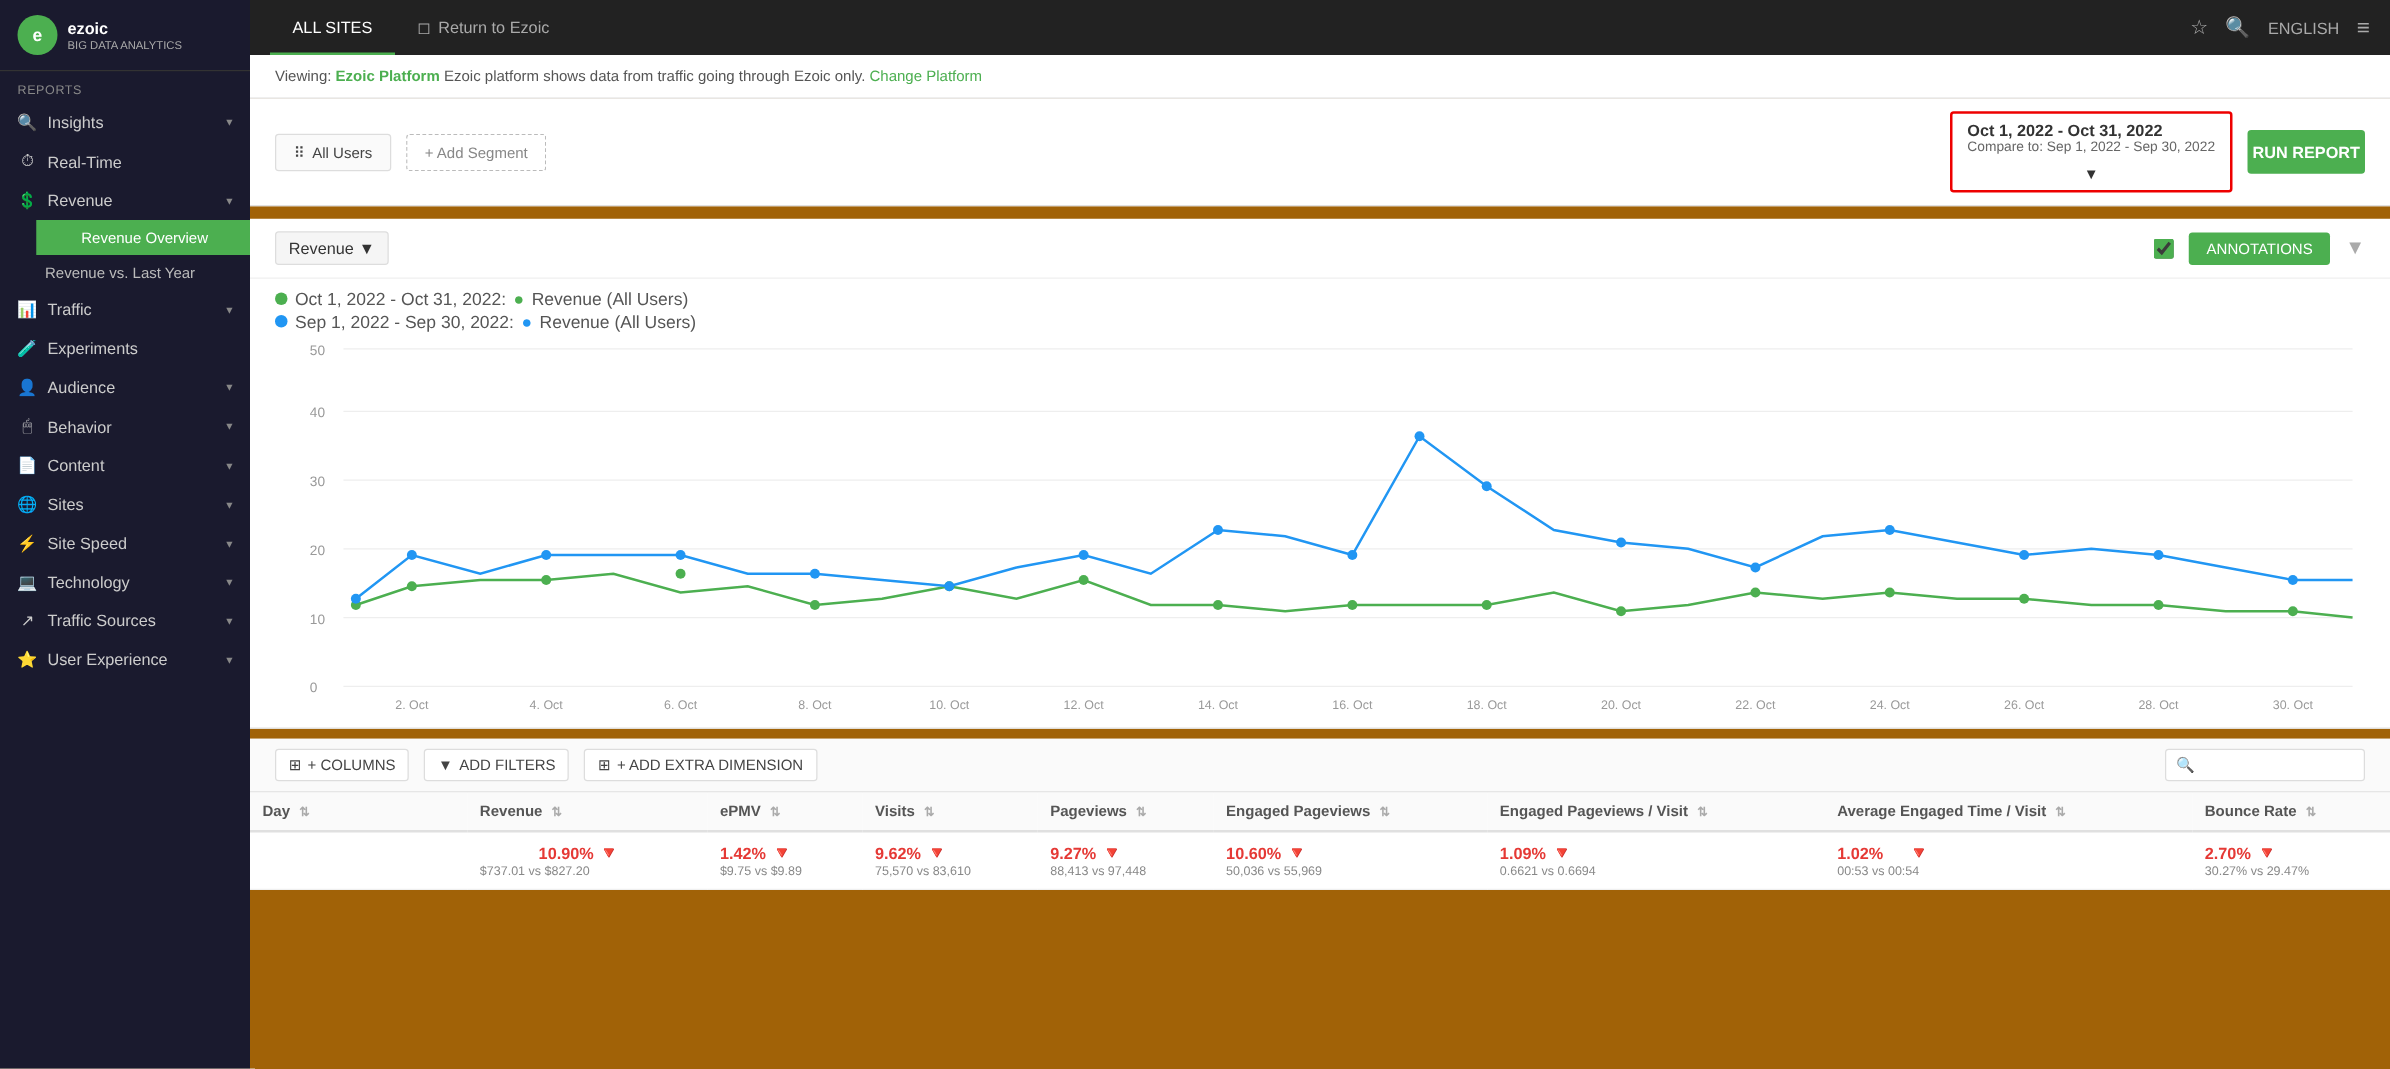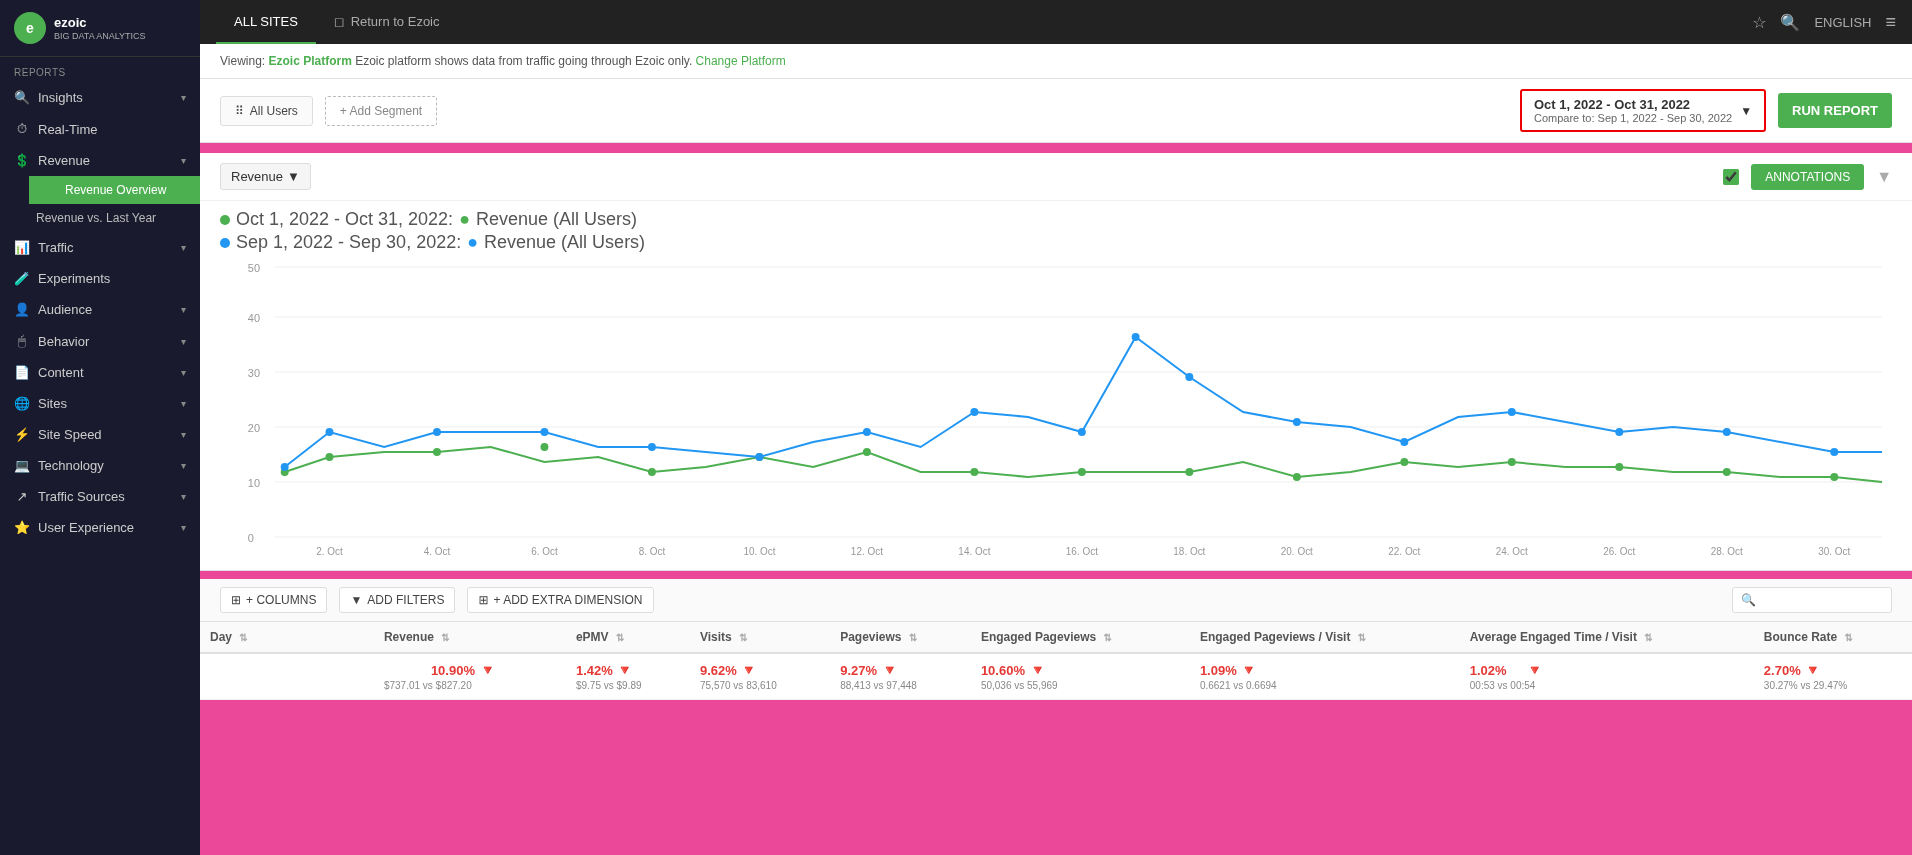--- a/index.html
+++ b/index.html
@@ -83,21 +83,21 @@
       font-size: 13px;
       gap: 6px;
       border-bottom: 2px solid transparent;
     }
     .topnav-tab.active { color: white; border-bottom: 2px solid #4CAF50; }
     .topnav-spacer { flex: 1; }
     .topnav-icons { display: flex; align-items: center; gap: 14px; color: #aaa; font-size: 16px; }
     .topnav-lang { color: #aaa; font-size: 13px; cursor: pointer; }
 
     
-    .content { flex: 1; overflow-y: auto; background: #ec4899; padding: 0; }
+    .content { flex: 1; overflow-y: auto; background: #a16207; padding: 0; }
 
     
     .viewing-bar {
       background: white;
       padding: 10px 20px;
       font-size: 12px;
       color: #555;
       border-bottom: 1px solid #e0e0e0;
     }
     .viewing-bar .platform { color: #4CAF50; font-weight: bold; }
@@ -134,28 +134,29 @@
     .date-range-box {
       margin-left: auto;
       border: 2px solid #e00;
       border-radius: 3px;
       padding: 6px 12px;
       font-size: 12px;
       color: #333;
       cursor: pointer;
       display: flex; align-items: center; gap: 8px;
       background: white;
+      flex-direction: column;
     }
     .date-main { font-weight: bold; font-size: 13px; }
     .date-compare { color: #666; font-size: 11px; }
     .run-report-btn {
       background: #4CAF50;
       color: white;
       border: none;
-      padding: 10px 14px;
+      padding: 10px 4px;
       border-radius: 3px;
       font-size: 13px;
       font-weight: bold;
       cursor: pointer;
       white-space: nowrap;
     }
 
     
     .chart-section {
       background: white;
@@ -186,21 +187,21 @@
       color: white;
       border: none;
       padding: 6px 14px;
       border-radius: 3px;
       font-size: 12px;
       cursor: pointer;
     }
     .chart-checkbox { width: 16px; height: 16px; accent-color: #4CAF50; }
     .chart-legend {
       padding: 8px 20px 4px;
-      font-size: 18px;
+      font-size: 14px;
       color: #555;
       display: flex; flex-direction: column; gap: 2px;
     }
     .legend-item { display: flex; align-items: center; gap: 6px; }
     .legend-dot { width: 10px; height: 10px; border-radius: 50%; }
     .legend-dot.green { background: #4CAF50; }
     .legend-dot.blue { background: #2196F3; }
 
     
     .chart-area { padding: 0 20px 10px; }

